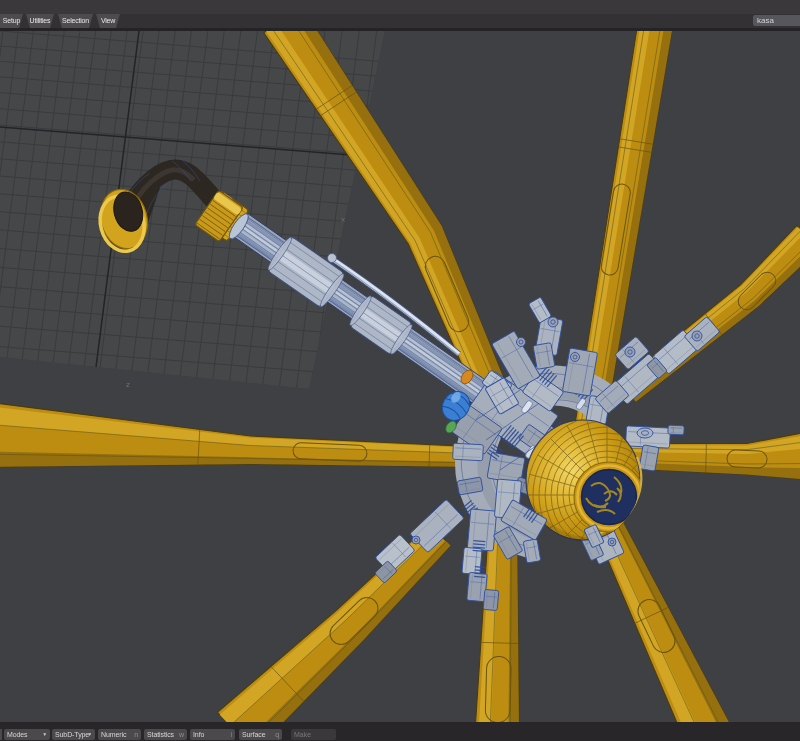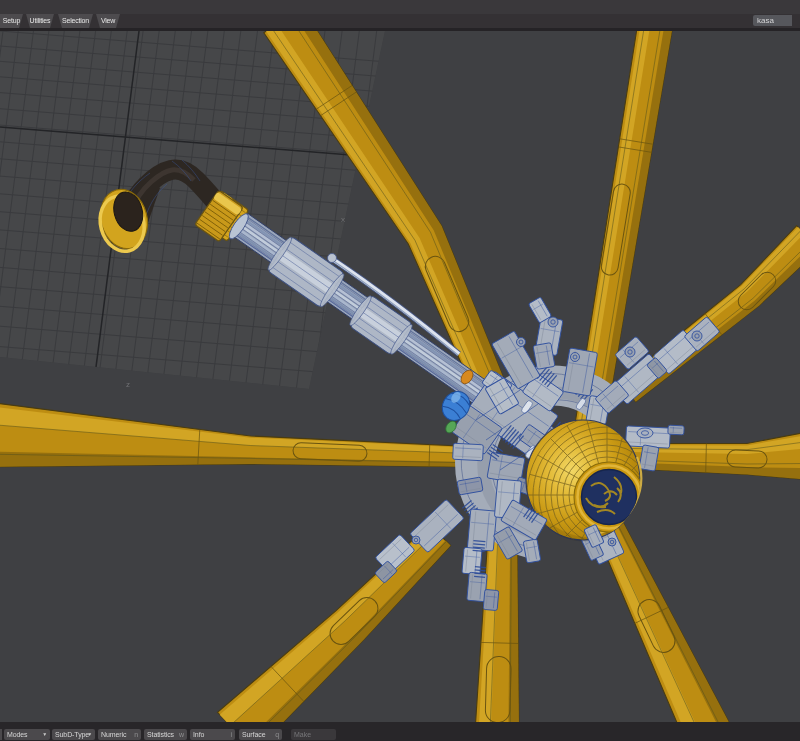--- a/index.html
+++ b/index.html
@@ -1,20 +1,20 @@
 <!DOCTYPE html>
 <html><head><meta charset="utf-8"><style>
 html,body{margin:0;padding:0;background:#3f4043;width:800px;height:741px;overflow:hidden}
 *{box-sizing:border-box;font-family:"Liberation Sans",sans-serif}
 #stage{position:relative;width:800px;height:741px}
 .topbar{position:absolute;left:0;top:0;width:800px;height:14px;background:#3a383b;z-index:5}
 .tabrow{position:absolute;left:0;top:14px;width:800px;height:14px;background:#343134;z-index:5}
 .tabstrip{position:absolute;left:0;top:28px;width:800px;height:3px;background:#252326;z-index:5}
 .tab{position:absolute;top:0;height:14px;background:#4d4b4e;color:#e8e8e8;font-size:7px;line-height:14px;text-align:center;letter-spacing:-0.2px}
-.kasa{position:absolute;left:753px;top:15px;width:39px;height:11px;background:#56575c;border-radius:2px 0 0 2px;
+.kasa{position:absolute;left:753px;top:15px;width:47px;height:11px;background:#56575c;border-radius:2px 0 0 2px;
 color:#d4d4d6;font-size:8px;line-height:11px;padding-left:4px;z-index:6}
 .botbar{position:absolute;left:0;top:722px;width:800px;height:19px;background:#282629;z-index:5}
 .bbtn{position:absolute;top:7px;height:11px;background:#4b494c;border-radius:2px;color:#d6d6d6;font-size:7px;
 line-height:11px;padding:0 3px;letter-spacing:-0.1px}
 .hk{position:absolute;right:3px;top:0;color:#8f8f91}
 .ar{position:absolute;right:3px;top:0;color:#c8c8c8;font-size:5px}
 .mk{position:absolute;top:7px;height:11px;background:#3a383b;border-radius:2px;color:#77777a;font-size:7px;
 line-height:11px;padding:0 3px}
 </style></head><body>
 <div id="stage">

